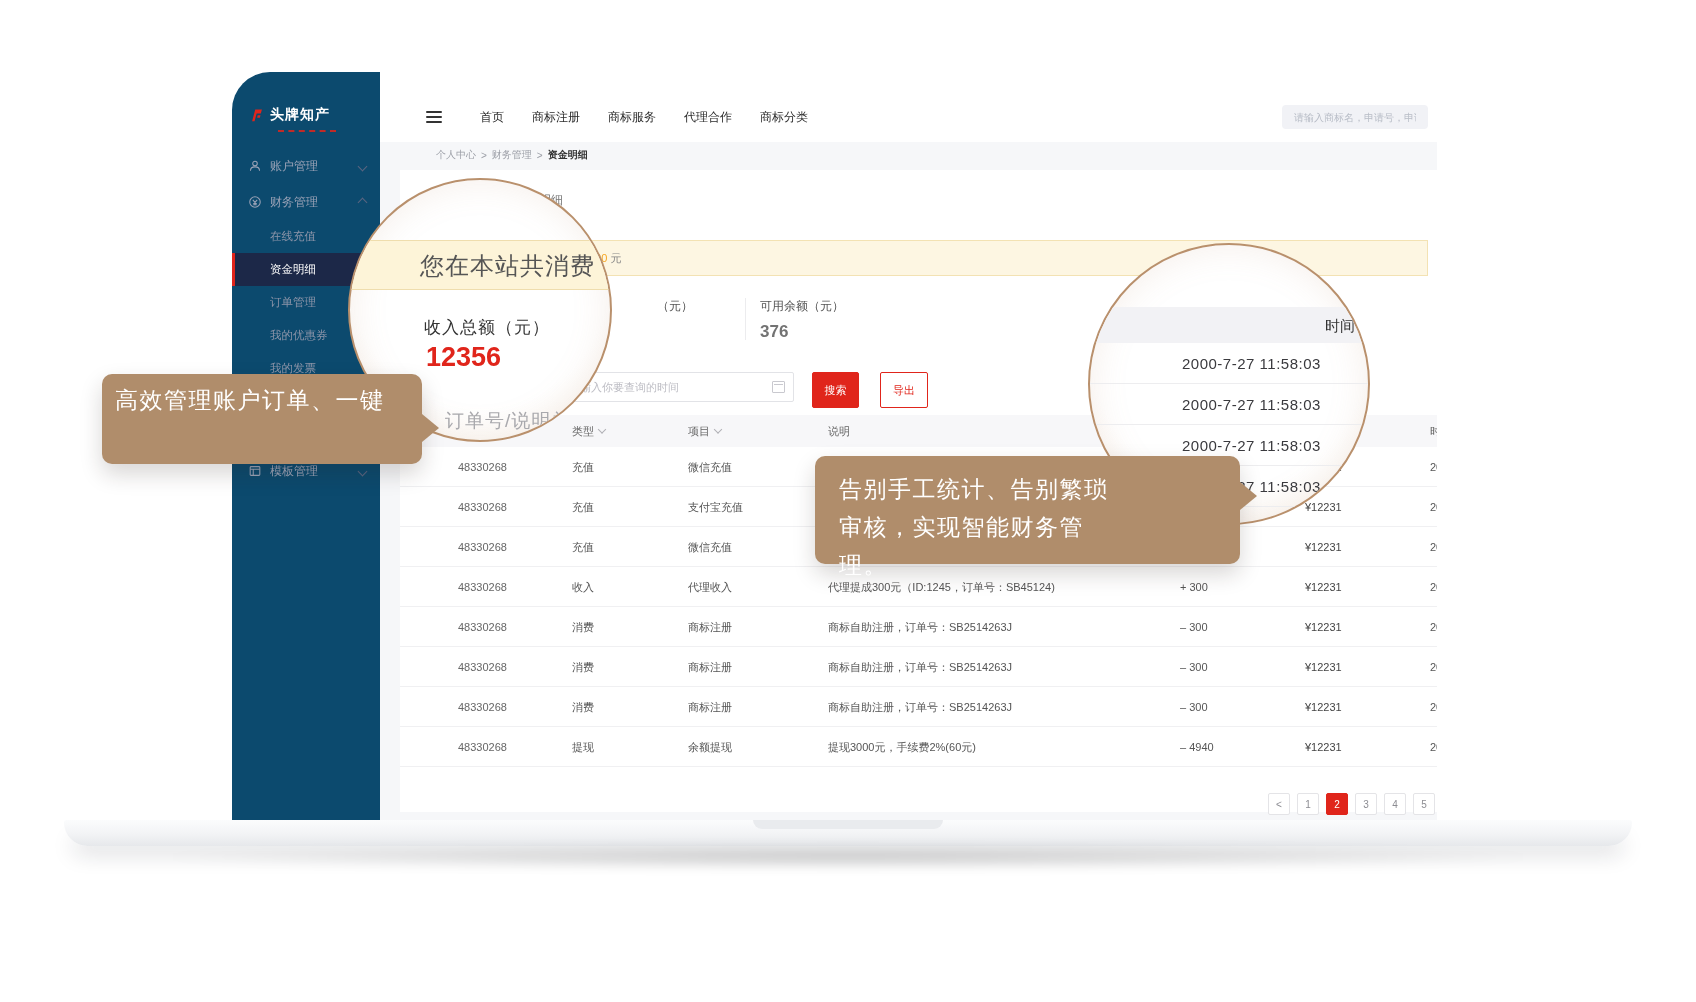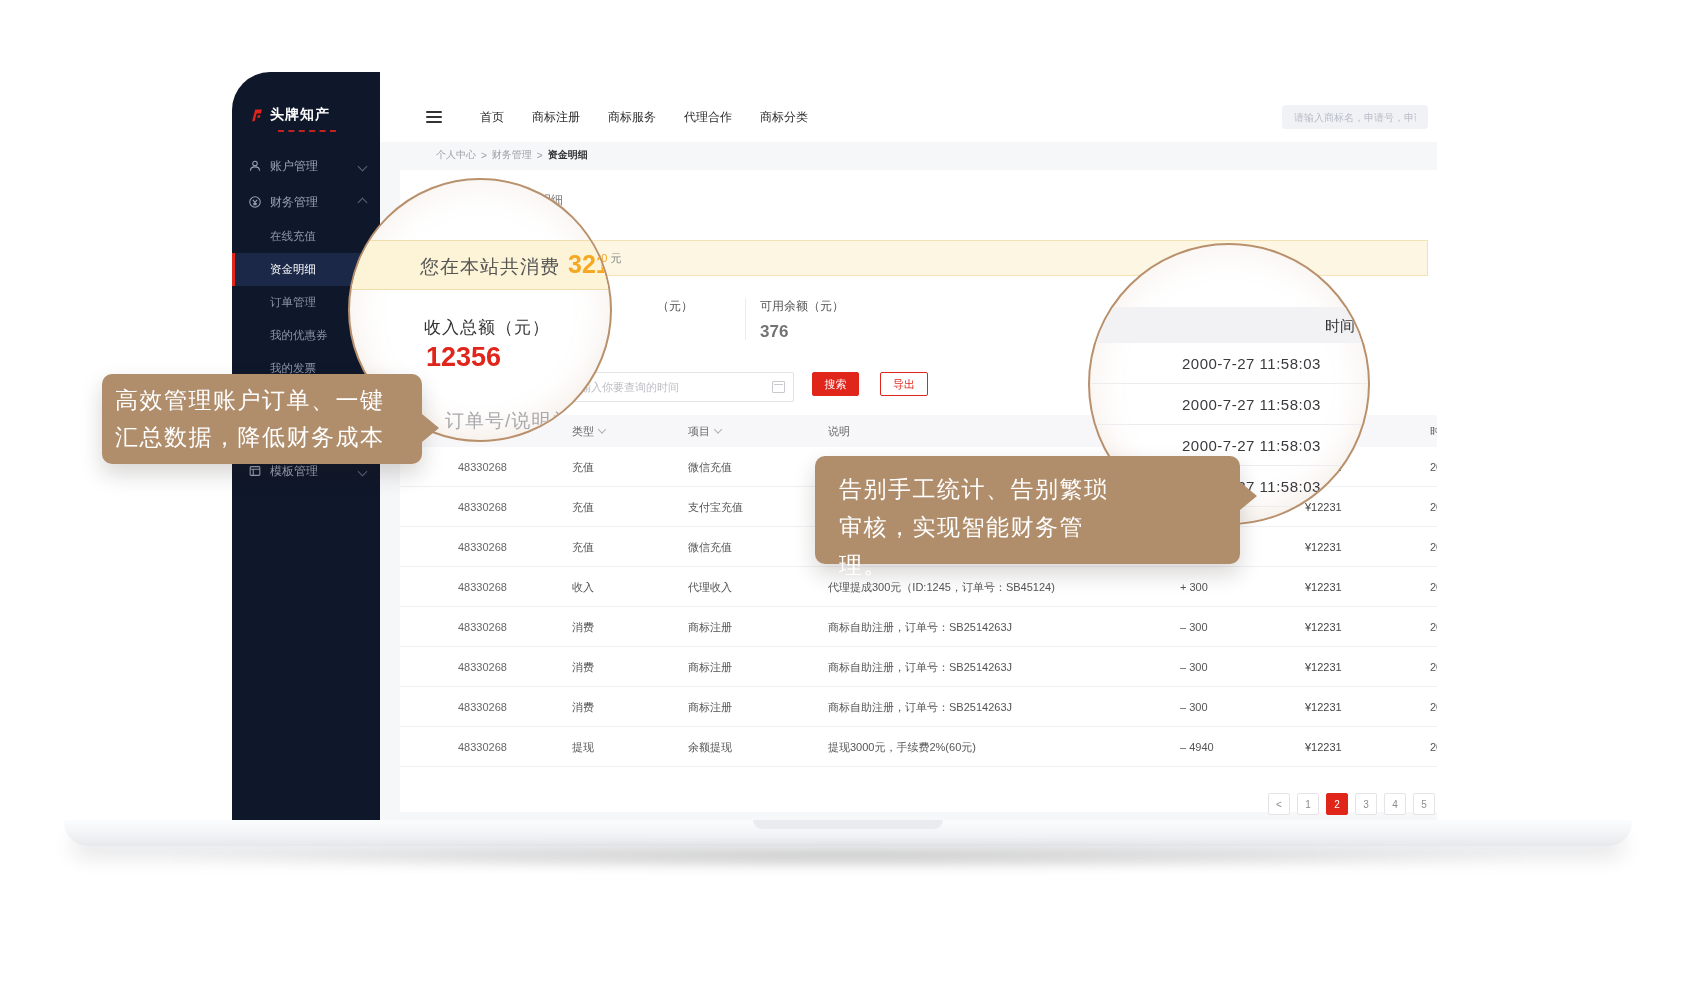--- a/index.html
+++ b/index.html
@@ -12,21 +12,21 @@
   .screen-inner{position:absolute;inset:0;background:#fff;border-radius:38px 38px 0 0;overflow:hidden;}
   .base{position:absolute;left:64px;top:820px;width:1568px;height:26px;
         background:linear-gradient(180deg,#fbfcfd 0%,#f2f3f5 55%,#e6e8eb 100%);
         border-radius:3px 3px 28px 28px;box-shadow:0 14px 22px -8px rgba(25,28,40,.22);}
   .base-notch{position:absolute;left:50%;top:0;transform:translateX(-50%);width:190px;height:9px;
         background:#e9ebee;border-radius:0 0 10px 10px;}
   .floor-shadow{position:absolute;left:140px;top:844px;width:1416px;height:26px;
         background:radial-gradient(ellipse at center,rgba(0,0,0,.16),rgba(0,0,0,0) 70%);filter:blur(5px);}
 
   
-  .sidebar{position:absolute;left:0;top:0;width:148px;height:100%;background:#0f172a;}
+  .sidebar{position:absolute;left:0;top:0;width:148px;height:100%;background:#0c4a6e;}
   .logo-row{position:absolute;left:18px;top:34px;display:flex;align-items:center;gap:6px;}
   .logo-text{color:#fff;font-size:14px;font-weight:bold;letter-spacing:1px;}
   .logo-tagline{position:absolute;left:46px;top:56px;width:58px;height:2px;
         border-bottom:2px dashed rgba(224,37,27,.85);}
   .side-menu{position:absolute;left:0;top:76px;right:0;}
   .side-group{height:36px;display:flex;align-items:center;padding:0 14px 0 16px;color:#9aa2b6;font-size:12px;gap:8px;position:relative;}
   .side-sub{height:33px;display:flex;align-items:center;padding-left:38px;color:#8d95a9;font-size:11.5px;position:relative;}
   .side-sub.active{background:#1c2848;color:#ffffff;}
   .side-sub.active::before{content:'';position:absolute;left:0;top:0;bottom:0;width:3px;background:#e0251b;}
   .side-spacer{height:68px;}
@@ -71,21 +71,21 @@
   .stat2{left:257px;} .stat3{left:360px;}
   .stat-div{position:absolute;left:345px;top:128px;width:1px;height:42px;background:#ececee;}
 
   .date-wrap{position:absolute;left:158px;top:202px;width:236px;height:30px;}
   .date-input{width:100%;height:100%;border:1px solid #e2e3e7;border-radius:2px;box-sizing:border-box;
           font-size:11px;color:#555;padding:0 28px 0 10px;outline:none;background:#fff;
           font-family:"Liberation Sans","DejaVu Sans",sans-serif;}
   .date-input::placeholder{color:#bdbdc4;}
   .cal-icon{position:absolute;right:9px;top:9px;width:11px;height:10px;border:1px solid #c9c9cf;border-radius:1px;}
   .cal-icon::before{content:'';position:absolute;left:1px;right:1px;top:2px;height:1px;background:#c9c9cf;}
-  .btn{position:absolute;top:202px;height:24px;font-size:11px;border-radius:2px;cursor:pointer;
+  .btn{position:absolute;top:202px;height:36px;font-size:11px;border-radius:2px;cursor:pointer;
           font-family:"Liberation Sans","DejaVu Sans",sans-serif;}
   .btn-search{left:412px;width:47px;background:#e0251b;border:1px solid #e0251b;color:#fff;}
   .btn-export{left:480px;width:48px;background:#fff;border:1px solid #e0251b;color:#e0251b;}
 
   
   .table{position:absolute;left:0;top:245px;width:1060px;}
   .thead{position:relative;height:32px;background:#f7f7f9;font-size:11px;color:#666;}
   .trow{position:relative;height:39px;border-bottom:1px solid #f0f0f2;font-size:11px;color:#555;}
   .cell{position:absolute;top:50%;transform:translateY(-50%);white-space:nowrap;}
   .c1{left:58px;} .c2{left:172px;} .c3{left:288px;} .c4{left:428px;} .c5{left:780px;} .c6{left:905px;text-align:right;} .c7{left:1030px;}
@@ -99,21 +99,21 @@
   .page-btn.active{background:#e0251b;border-color:#e0251b;color:#fff;}
 
   
   .circle{position:absolute;border-radius:50%;border:2px solid #b9906c;overflow:hidden;
           background:radial-gradient(circle at 50% 38%,#ffffff 62%,#faf5ef 100%);
           box-shadow:inset 0 0 36px rgba(185,144,108,.15);}
   .circle-left{left:348px;top:178px;width:260px;height:260px;}
   .cl-band{position:absolute;left:-12px;right:-12px;top:60px;height:48px;background:#fdf4d8;
           border-top:1px solid #efddad;border-bottom:1px solid #efddad;}
   .cl-band-text{position:absolute;left:70px;top:70px;display:flex;align-items:baseline;white-space:nowrap;}
-  .cl-prefix{font-size:19px;color:#555;letter-spacing:1px;}
+  .cl-prefix{font-size:24px;color:#555;letter-spacing:1px;}
   .cl-amount{font-size:25px;color:#f6a820;font-weight:bold;margin-left:8px;}
   .cl-stat-label{position:absolute;left:74px;top:136px;font-size:17px;color:#333;letter-spacing:1px;}
   .cl-stat-value{position:absolute;left:76px;top:162px;font-size:27px;font-weight:bold;color:#e0251b;}
   .cl-partial{position:absolute;left:95px;top:228px;font-size:19px;color:#a9a9ad;white-space:nowrap;letter-spacing:1px;}
 
   .circle-right{left:1088px;top:243px;width:278px;height:278px;}
   .cr-header{position:absolute;left:-12px;right:-12px;top:62px;height:36px;background:#f2f2f5;}
   .cr-header span{position:absolute;left:247px;top:10px;font-size:15px;color:#333;}
   .cr-rows{position:absolute;left:-12px;right:-12px;top:98px;}
   .cr-row{height:40px;border-bottom:1px solid #ededef;display:flex;align-items:center;
@@ -366,19 +366,18 @@
       <div class="cr-row">2000-7-27  11:58:03</div>
       <div class="cr-row">2000-7-27  11:58:03</div>
       <div class="cr-row">2000-7-27  11:58:03</div>
       <div class="cr-row">2000-7-27  11:58:03</div>
       <div class="cr-row">2000-7-27  11:58:03</div>
     </div>
 </div>
 
 <div class="tip tip-left" id="tip-left">
     <div class="tip-line">高效管理账户订单、一键</div>
-    <div class="tip-line">汇总数据，降低财务成本</div>
   </div>
 <div class="tip tip-right" id="tip-right">
     <div class="tip-line">告别手工统计、告别繁琐</div>
     <div class="tip-line">审核，实现智能财务管</div>
     <div class="tip-line">理。</div>
   </div>
 
 </body></html>

